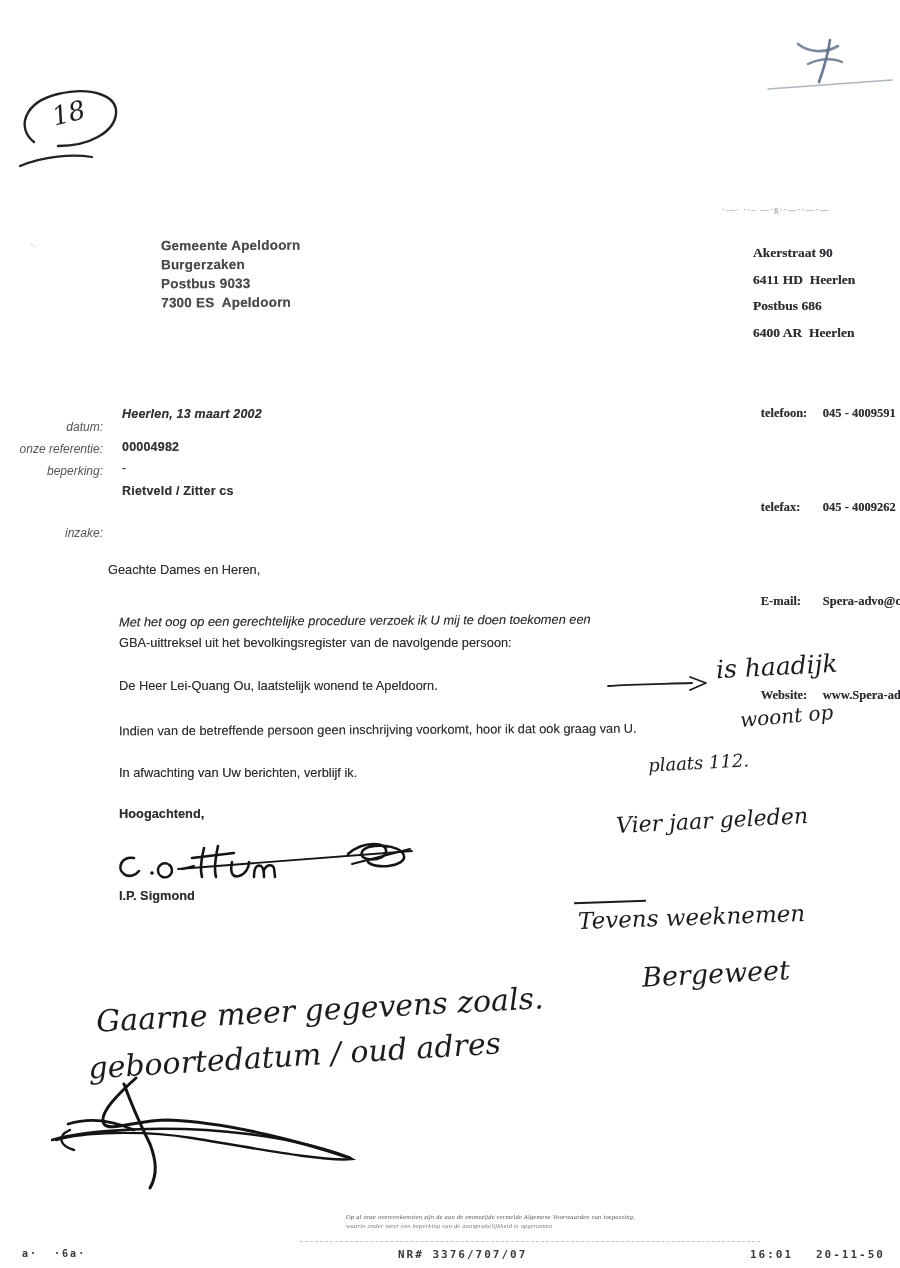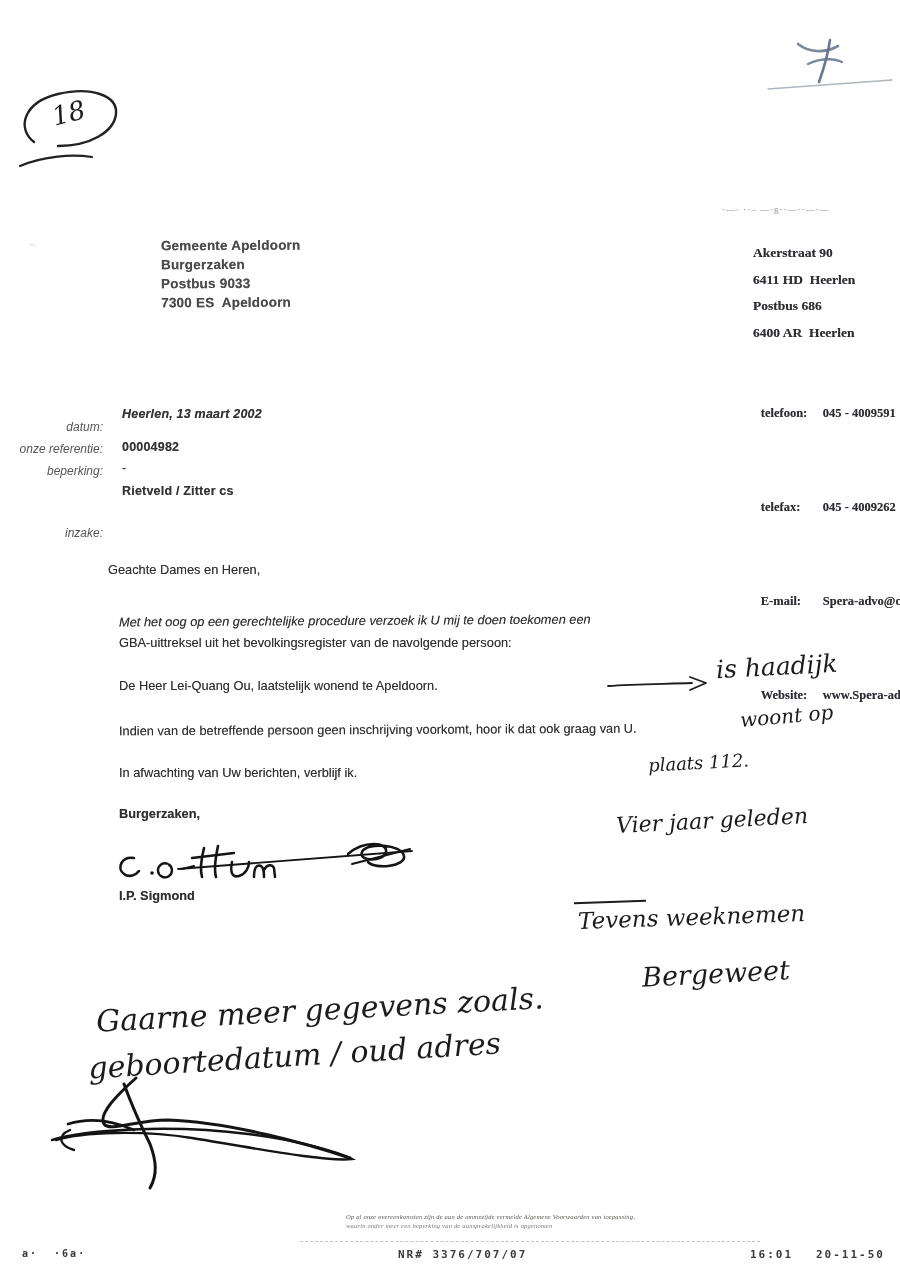--- a/index.html
+++ b/index.html
@@ -93,21 +93,21 @@
     <div class="abs ref-label" style="left:18px;top:486px;margin-top:40px;">inzake:</div>
     <div class="abs typed ref-value b" style="left:122px;top:484px;">Rietveld / Zitter cs</div>
   </div>
 
   <div class="abs body-line" style="left:108px;top:562px;">Geachte Dames en Heren,</div>
   <div class="abs body-line it" style="left:119px;top:613px;transform:rotate(-.35deg);">Met het oog op een gerechtelijke procedure verzoek ik U mij te doen toekomen een</div>
   <div class="abs body-line" style="left:119px;top:678px;">De Heer Lei-Quang Ou, laatstelijk wonend te Apeldoorn.</div>
   <div class="abs body-line" style="left:119px;top:635px;">GBA-uittreksel uit het bevolkingsregister van de navolgende persoon:</div>
   <div class="abs body-line" style="left:119px;top:722px;transform:rotate(-.3deg);">Indien van de betreffende persoon geen inschrijving voorkomt, hoor ik dat ook graag van U.</div>
   <div class="abs body-line" style="left:119px;top:765px;">In afwachting van Uw berichten, verblijf ik.</div>
-  <div class="abs body-line b" style="left:119px;top:806px;">Burgerzaken,</div>
+  <div class="abs body-line b" style="left:119px;top:806px;">Hoogachtend,</div>
 
   <div class="abs" style="left:112px;top:836px;width:310px;height:55px;">
     <svg width="310" height="55" viewBox="0 0 310 55">
       <path d="M22,22 C10,20 4,32 12,38 C17,42 24,39 27,35" fill="none" stroke="#141414" stroke-width="2.6" stroke-linecap="round"></path>
       <circle cx="40" cy="37" r="1.8" fill="#141414"></circle>
       <path d="M56,28 a7,7 0 1 0 .2,.1" fill="none" stroke="#141414" stroke-width="2.4"></path>
       <path d="M70,33 l12,-3" fill="none" stroke="#141414" stroke-width="2.2" stroke-linecap="round"></path>
       <path d="M92,12 C89,24 88,34 90,41" fill="none" stroke="#141414" stroke-width="2.6" stroke-linecap="round"></path>
       <path d="M106,10 C103,24 102,34 104,41" fill="none" stroke="#141414" stroke-width="2.6" stroke-linecap="round"></path>
       <path d="M80,22 L122,17" fill="none" stroke="#141414" stroke-width="2.4" stroke-linecap="round"></path>

